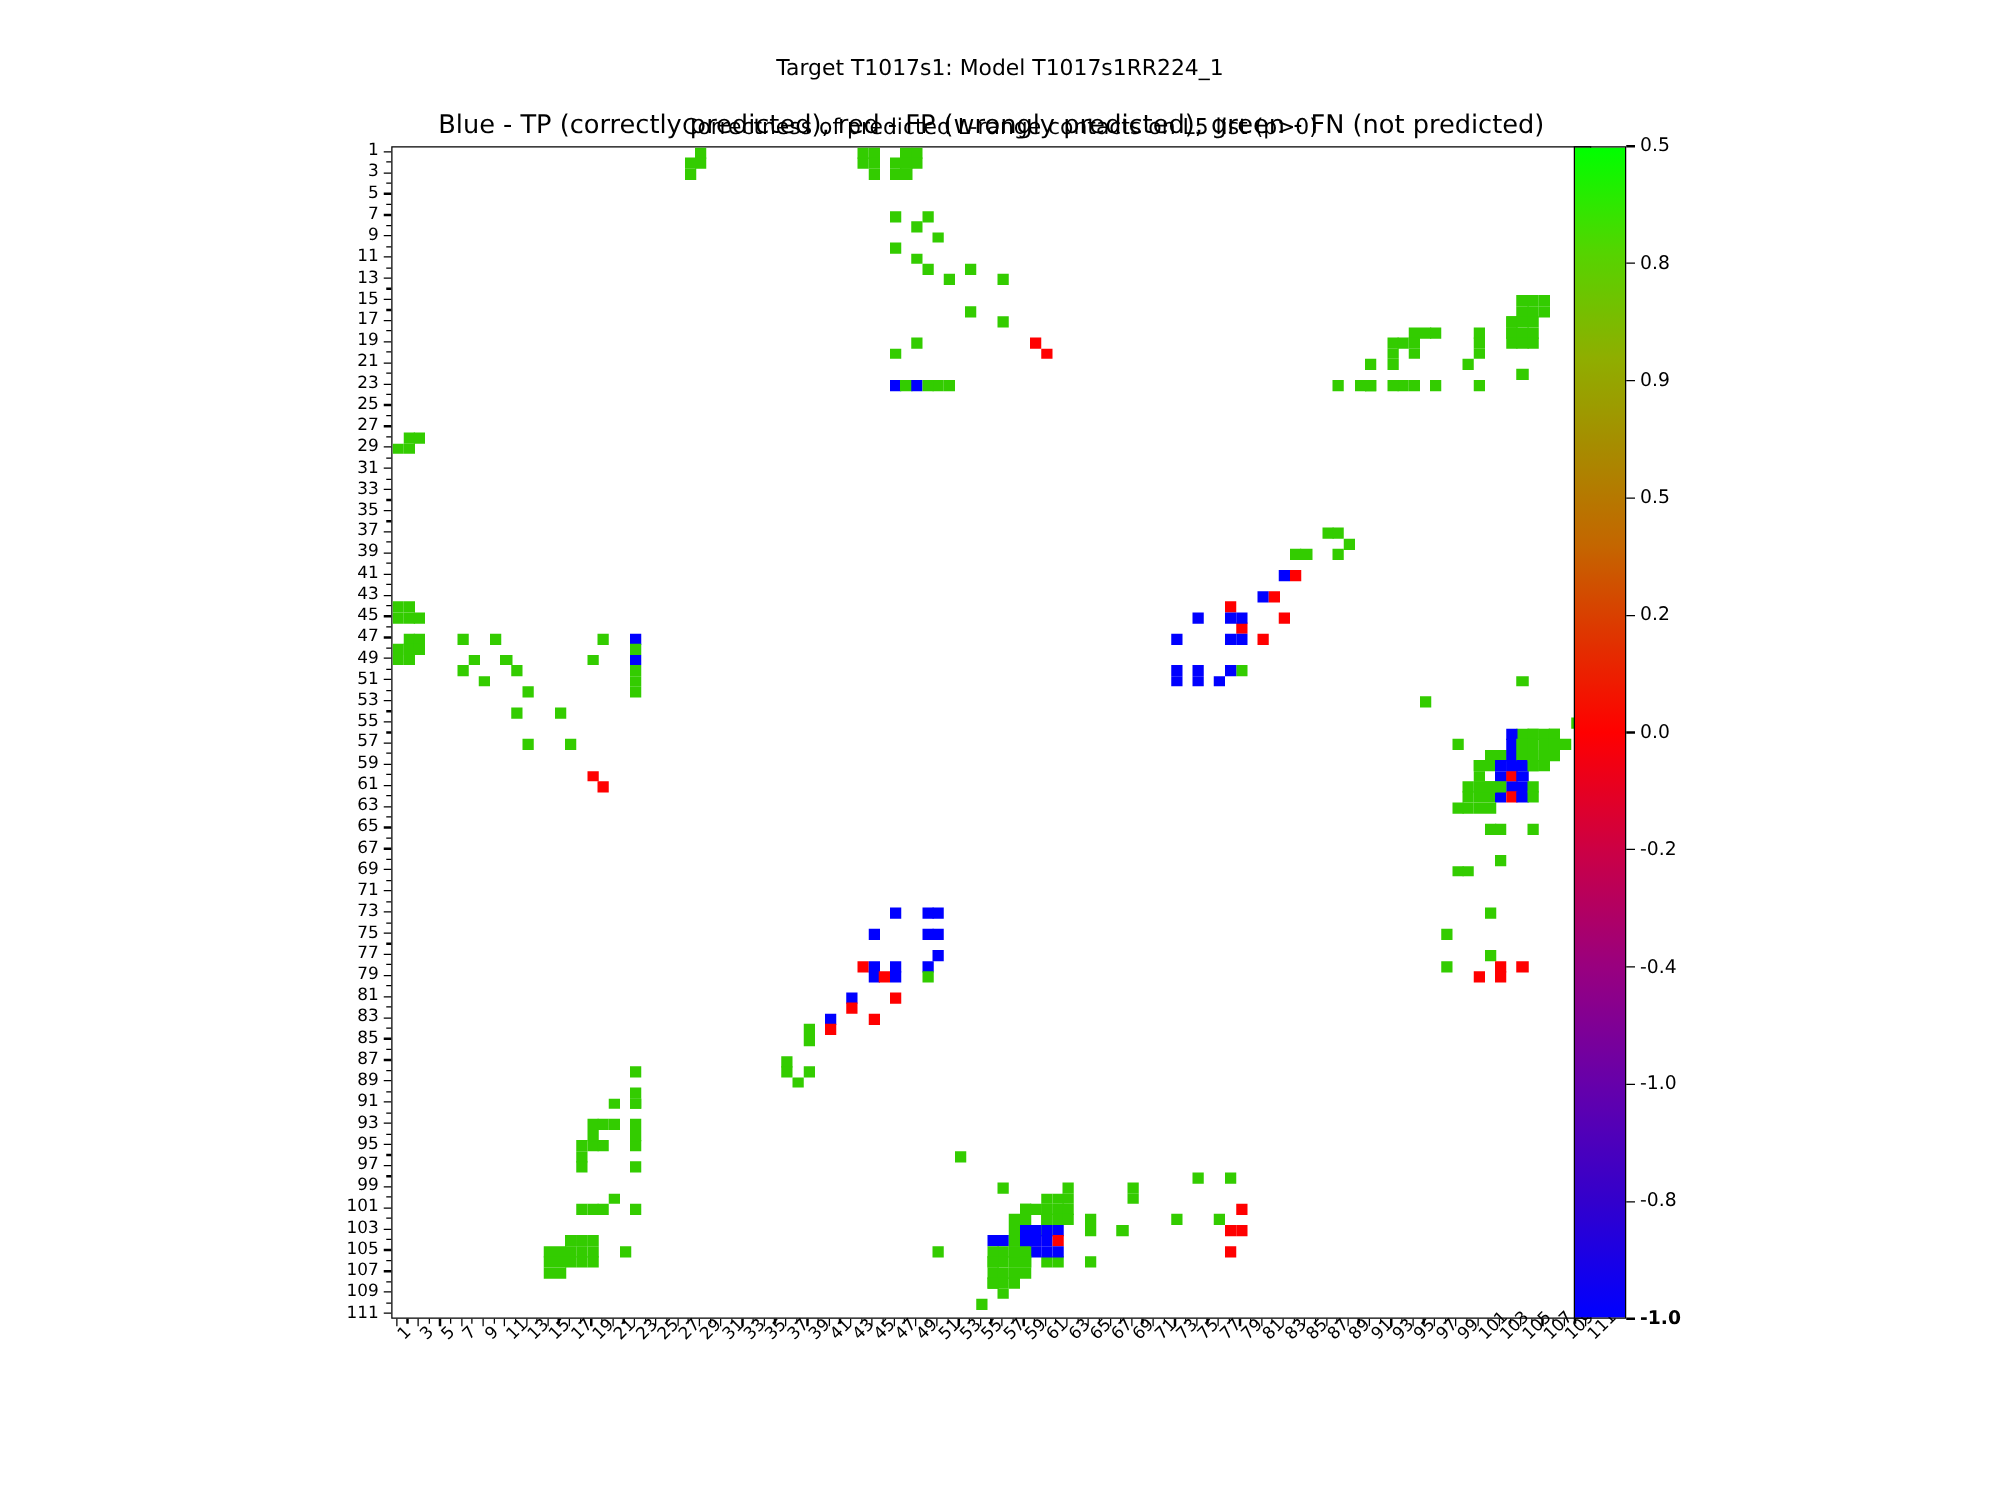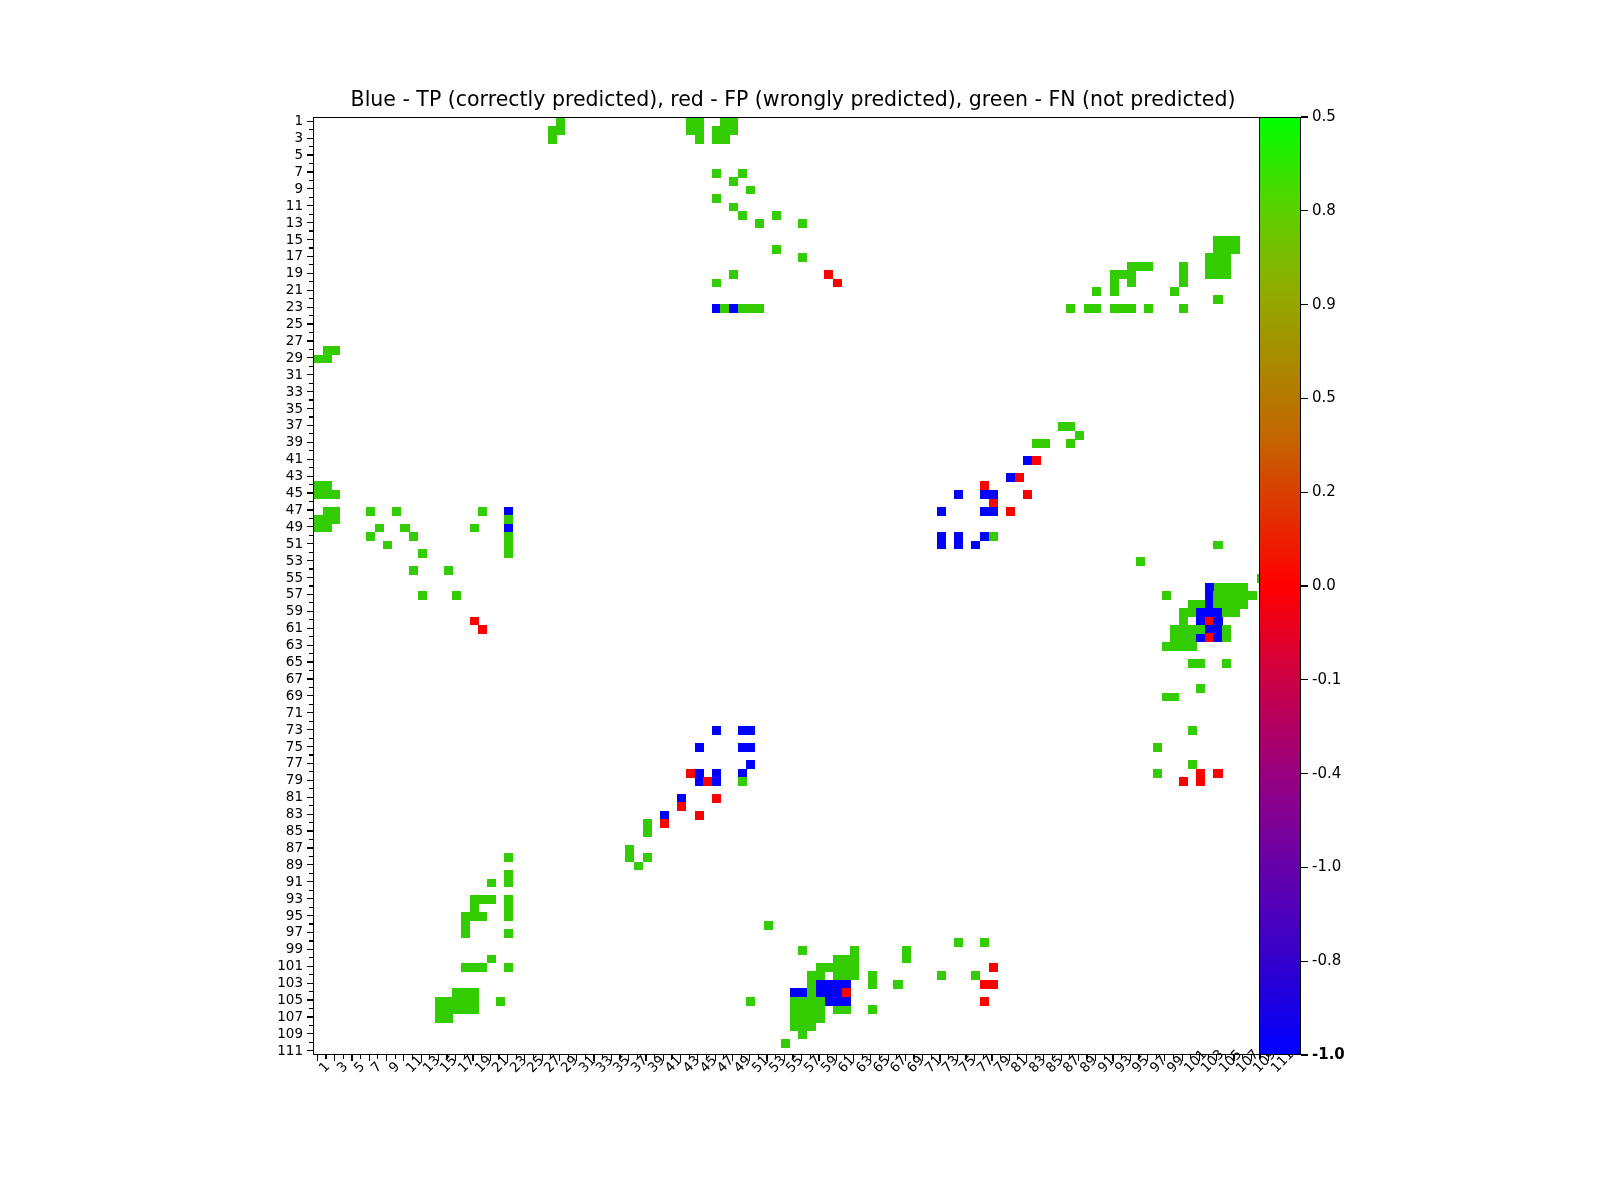--- a/index.html
+++ b/index.html
@@ -74,20 +74,24 @@
       #00ff00 100%);
   }
   .cbtick{position:absolute;background:#000;width:7px;height:1.2px;left:1301px;}
   .cblab{position:absolute;left:1312px;font-size:15px;color:#000;white-space:nowrap;}
 </style>
 </head>
 <body>
 
 <div id="root">
 
+  <div class="suptitle">
+    <span>Target T1017s1: Model T1017s1RR224_1</span><br>
+    <span>Correctness of predicted L-range contacts on L5 list (p&gt;0)</span>
+  </div>
 
   <div class="axtitle">Blue - TP (correctly predicted), red - FP (wrongly predicted), green - FN (not predicted)</div>
 
   <div id="plot">
     <div id="cells">
         <div class="cell" style="left: 233.514px; top: 8.45045px; width: 9.04865px; height: 8.85045px; background: rgb(51, 204, 0);"></div>
         <div class="cell" style="left: 233.514px; top: 16.9009px; width: 9.04865px; height: 8.85045px; background: rgb(51, 204, 0);"></div>
         <div class="cell" style="left: 371.892px; top: 8.45045px; width: 9.04865px; height: 8.85045px; background: rgb(51, 204, 0);"></div>
         <div class="cell" style="left: 380.541px; top: 16.9009px; width: 9.04865px; height: 8.85045px; background: rgb(51, 204, 0);"></div>
         <div class="cell" style="left: 397.838px; top: 8.45045px; width: 9.04865px; height: 8.85045px; background: rgb(51, 204, 0);"></div>
@@ -804,21 +808,21 @@
       <div class="cblab" style="top: 200.8px;">0.8</div>
       <div class="cbtick" style="top: 304px;"></div>
       <div class="cblab" style="top: 294.6px;">0.9</div>
       <div class="cbtick" style="top: 397.8px;"></div>
       <div class="cblab" style="top: 388.4px;">0.5</div>
       <div class="cbtick" style="top: 491.6px;"></div>
       <div class="cblab" style="top: 482.2px;">0.2</div>
       <div class="cbtick" style="top: 585.4px;"></div>
       <div class="cblab" style="top: 576px;">0.0</div>
       <div class="cbtick" style="top: 679.2px;"></div>
-      <div class="cblab" style="top: 669.8px;">-0.1</div>
+      <div class="cblab" style="top: 669.8px;">-0.2</div>
       <div class="cbtick" style="top: 773px;"></div>
       <div class="cblab" style="top: 763.6px;">-0.4</div>
       <div class="cbtick" style="top: 866.8px;"></div>
       <div class="cblab" style="top: 857.4px;">-1.0</div>
       <div class="cbtick" style="top: 960.6px;"></div>
       <div class="cblab" style="top: 951.2px;">-0.8</div>
       <div class="cbtick" style="top: 1054.4px;"></div>
       <div class="cblab" style="top: 1045px; font-weight: bold;">-1.0</div>
     </div>
 

